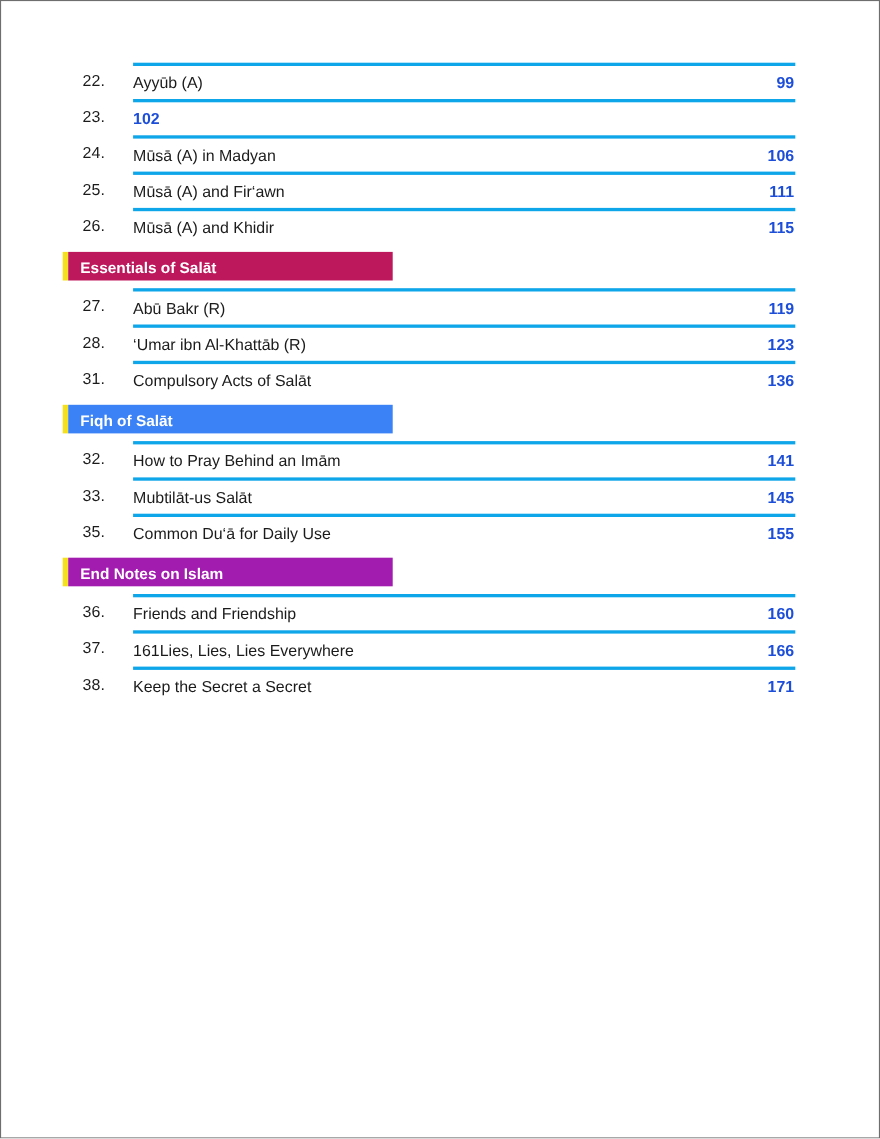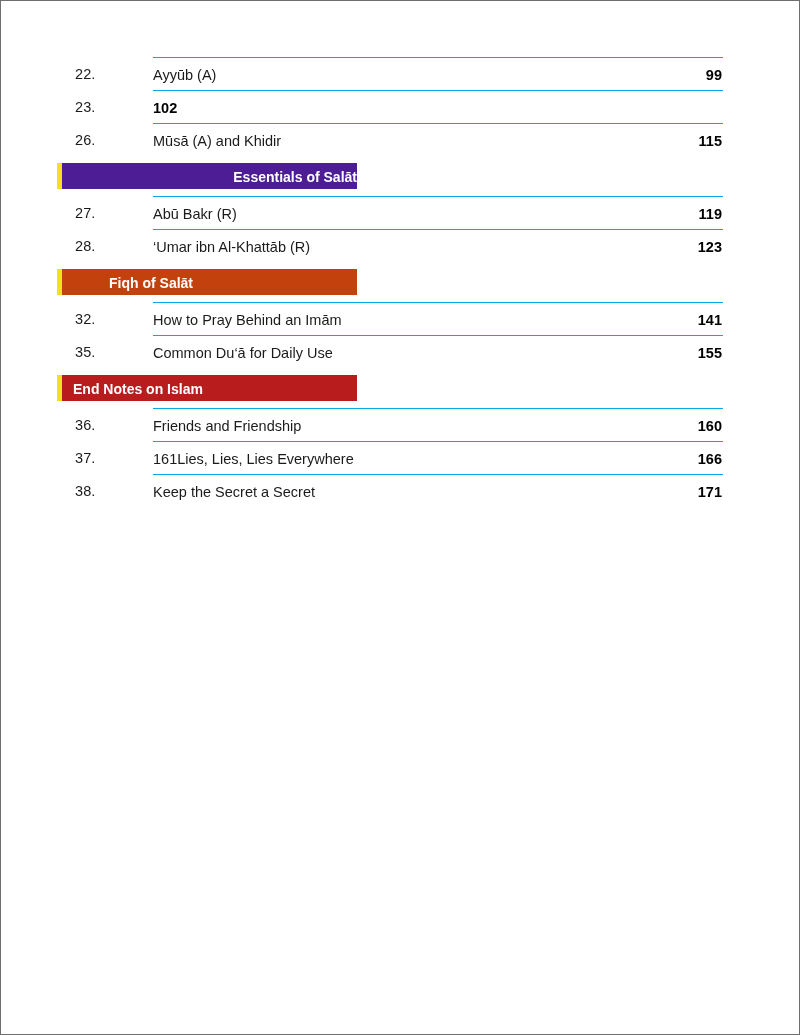--- a/index.html
+++ b/index.html
@@ -48,36 +48,35 @@
     letter-spacing: 0.1px;
   }
 
   .entry-body {
     position: relative;
     flex: 1 1 auto;
     height: 33px;
     display: flex;
     align-items: center;
     justify-content: space-between;
-    border-top: 1px solid #0ea5e9;
+    border-top: 3px solid #0ea5e9;
     box-sizing: border-box;
-    margin-left: 32px;
   }
 
   .entry-title {
     font-size: 14.5px;
     color: #1b1b1b;
     line-height: 1;
     padding-top: 2px;
     white-space: nowrap;
   }
 
   .entry-page {
     font-size: 14.5px;
-    color: #000000;
+    color: #1d4ed8;
     font-weight: bold;
     line-height: 1;
     padding-top: 2px;
     padding-right: 1px;
     text-align: right;
   }
 
   
   .section {
     position: relative;
@@ -126,74 +125,102 @@
             <div class="entry-page">99</div>
           </div>
         </div>
         <div class="entry">
           <div class="entry-num">23.</div>
           <div class="entry-body">
             <div class="entry-page">102</div>
           </div>
         </div>
         <div class="entry">
+          <div class="entry-num">24.</div>
+          <div class="entry-body">
+            <div class="entry-title">Mūsā (A) in Madyan</div>
+            <div class="entry-page">106</div>
+          </div>
+        </div>
+        <div class="entry">
+          <div class="entry-num">25.</div>
+          <div class="entry-body">
+            <div class="entry-title">Mūsā (A) and Fir‘awn</div>
+            <div class="entry-page">111</div>
+          </div>
+        </div>
+        <div class="entry">
           <div class="entry-num">26.</div>
           <div class="entry-body">
             <div class="entry-title">Mūsā (A) and Khidir</div>
             <div class="entry-page">115</div>
           </div>
         </div>
       </div>
       <div class="section">
         <div class="section-accent" style="background: rgb(245, 224, 32);"></div>
-        <div class="section-bar" style="background: #4c1d95; justify-content: flex-end;">
+        <div class="section-bar" style="background: #be185d;">
           <div class="section-label">Essentials of Salāt</div>
         </div>
       </div>
       <div>
         <div class="entry">
           <div class="entry-num">27.</div>
           <div class="entry-body">
             <div class="entry-title">Abū Bakr (R)</div>
             <div class="entry-page">119</div>
           </div>
         </div>
         <div class="entry">
           <div class="entry-num">28.</div>
           <div class="entry-body">
             <div class="entry-title">‘Umar ibn Al-Khattāb (R)</div>
             <div class="entry-page">123</div>
           </div>
         </div>
+        <div class="entry">
+          <div class="entry-num">31.</div>
+          <div class="entry-body">
+            <div class="entry-title">Compulsory Acts of Salāt</div>
+            <div class="entry-page">136</div>
+          </div>
+        </div>
       </div>
       <div class="section">
         <div class="section-accent" style="background: rgb(245, 224, 32);"></div>
-        <div class="section-bar" style="background: #c2410c; padding-left: 36px;">
+        <div class="section-bar" style="background: #3b82f6;">
           <div class="section-label">Fiqh of Salāt</div>
         </div>
       </div>
       <div>
         <div class="entry">
           <div class="entry-num">32.</div>
           <div class="entry-body">
             <div class="entry-title">How to Pray Behind an Imām</div>
             <div class="entry-page">141</div>
           </div>
         </div>
         <div class="entry">
+          <div class="entry-num">33.</div>
+          <div class="entry-body">
+            <div class="entry-title">Mubtilāt-us Salāt</div>
+            <div class="entry-page">145</div>
+          </div>
+        </div>
+        <div class="entry">
           <div class="entry-num">35.</div>
           <div class="entry-body">
             <div class="entry-title">Common Du‘ā for Daily Use</div>
             <div class="entry-page">155</div>
           </div>
         </div>
       </div>
       <div class="section">
         <div class="section-accent" style="background: rgb(245, 224, 32);"></div>
-        <div class="section-bar" style="background: #b91c1c;">
+        <div class="section-bar" style="background: #a21caf;">
           <div class="section-label">End Notes on Islam</div>
         </div>
       </div>
       <div>
         <div class="entry">
           <div class="entry-num">36.</div>
           <div class="entry-body">
             <div class="entry-title">Friends and Friendship</div>
             <div class="entry-page">160</div>
           </div>

